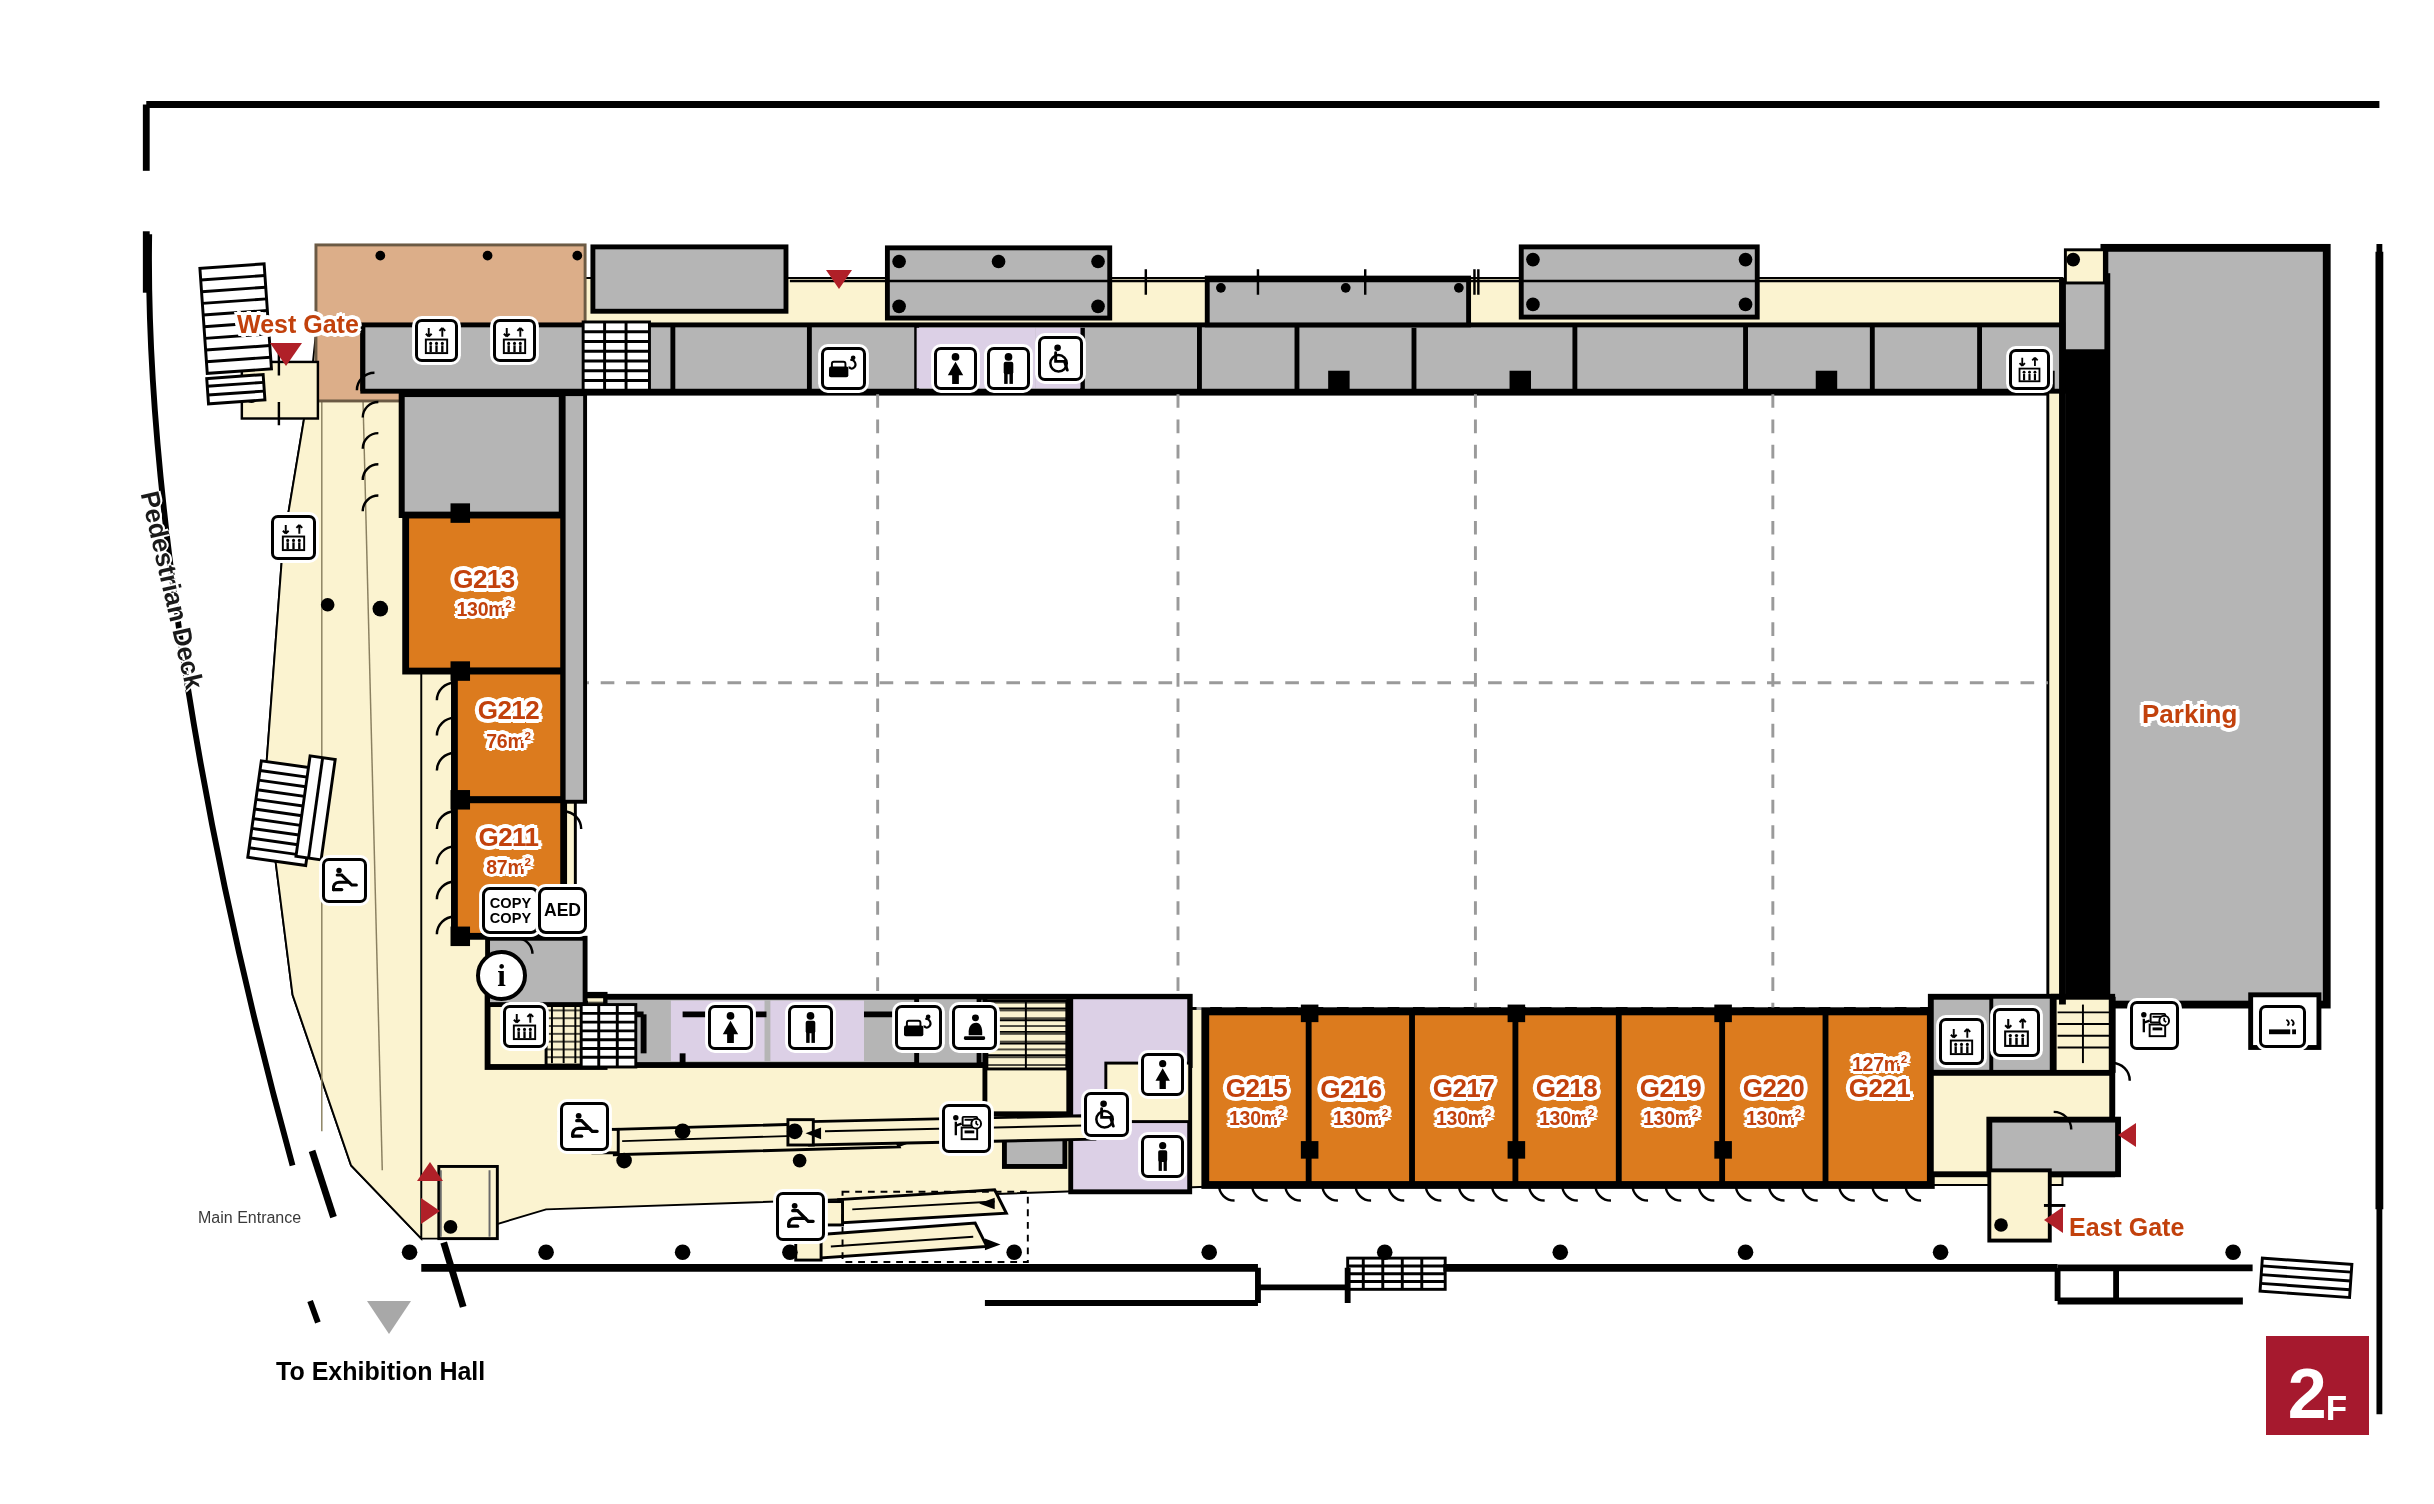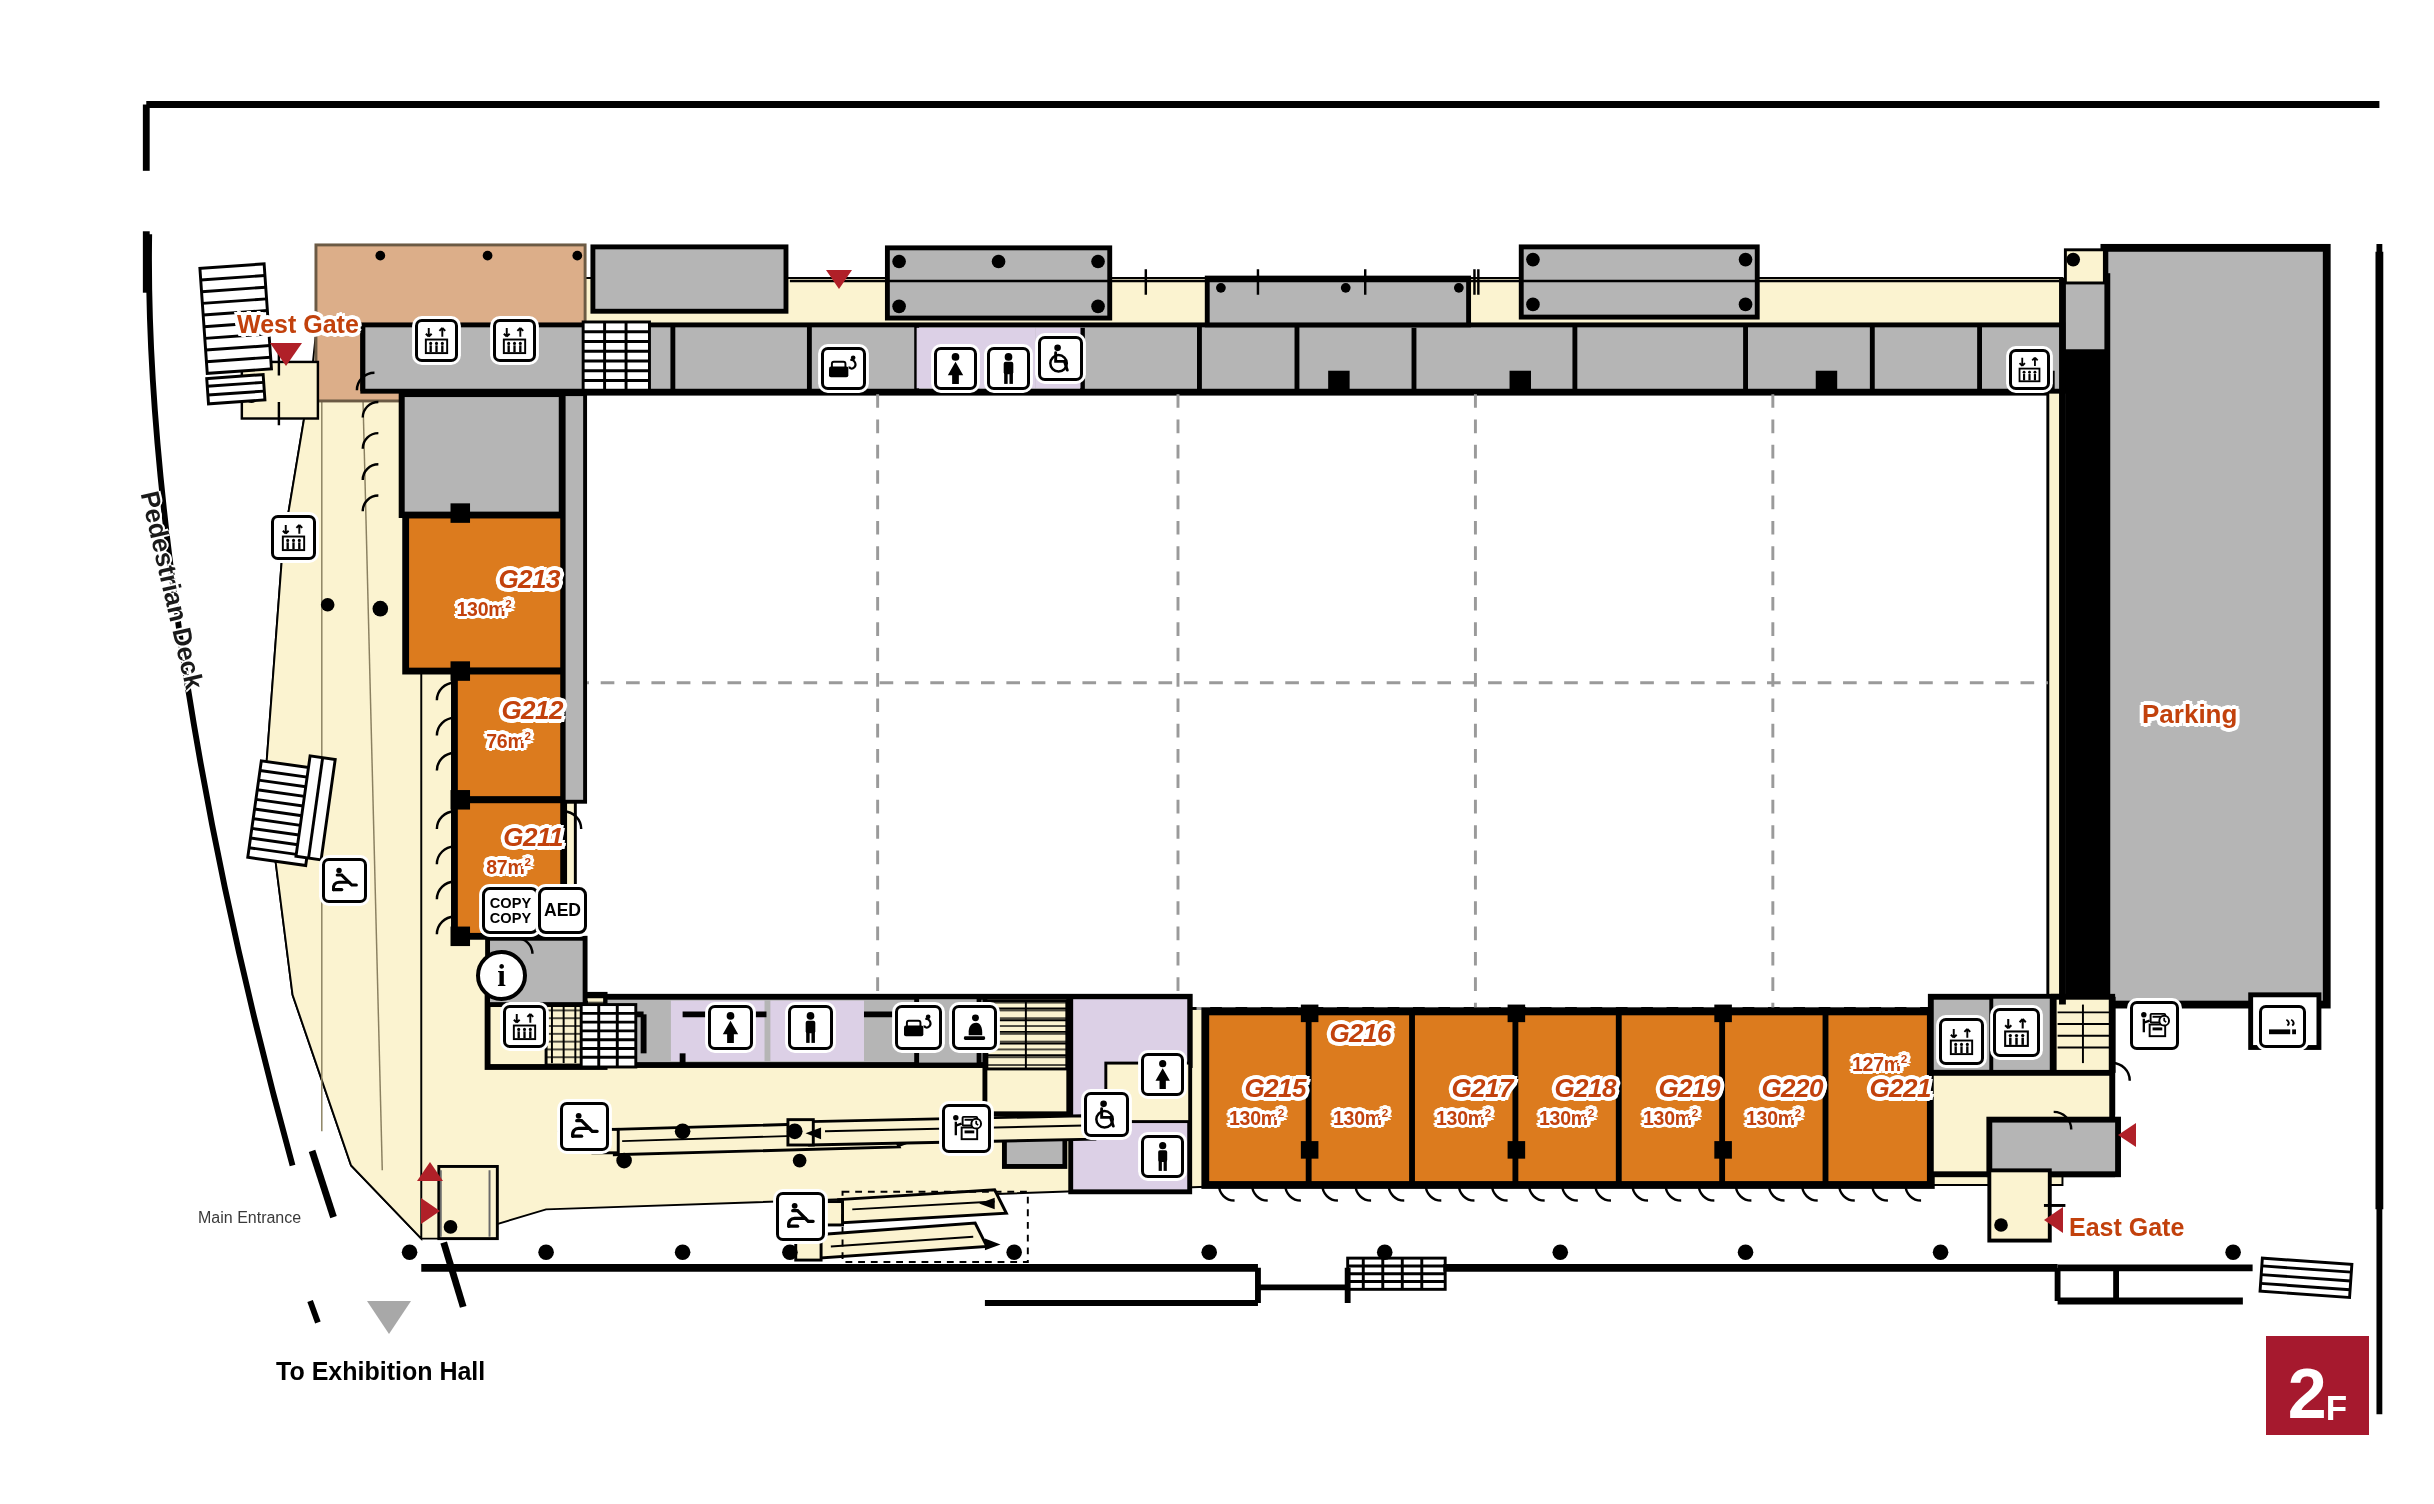--- a/index.html
+++ b/index.html
@@ -12,21 +12,21 @@
   
   .halo{
     font-weight:bold;color:#c2410c;
     -webkit-text-stroke:0px;
     text-shadow:
       2.9px 0 0 #fff, -2.9px 0 0 #fff, 0 2.9px 0 #fff, 0 -2.9px 0 #fff,
       2px 2px 0 #fff, -2px 2px 0 #fff, 2px -2px 0 #fff, -2px -2px 0 #fff,
       3.9px 0 0 #fff, -3.9px 0 0 #fff, 0 3.9px 0 #fff, 0 -3.9px 0 #fff,
       2.9px 2.9px 0 #fff, -2.9px 2.9px 0 #fff, 2.9px -2.9px 0 #fff, -2.9px -2.9px 0 #fff;
   }
-  .room-name{font-size:26px;font-weight:bold;letter-spacing:-0.5px;text-align:right;font-style:italic;}
+  .room-name{font-size:26px;font-weight:bold;letter-spacing:-0.5px;text-align:center;}
   .room-area{font-size:19.5px;font-weight:bold;text-align:center;letter-spacing:-0.3px;}
   .room-area sup{font-size:11.7px;vertical-align:super;}
 
   .gate{font-size:25px;}
   .plainlabel{font-size:16px;color:#3a3a3a;font-weight:normal;}
   .bigdark{font-size:25px;font-weight:bold;color:#000;}
   .parking-lbl{font-size:26px;margin-top:48px;}
 
   #deck{
     position:absolute;left:164px;top:488px;
@@ -496,21 +496,21 @@
 <div class="lbl halo room-name" style="left:454px;top:822px;width:109px;">G211</div>
 <div class="lbl halo room-area" style="left:454px;top:855px;width:109px;">
   <span>87m</span><sup>2</sup>
 </div>
 
 <div class="lbl halo room-name" style="left:1207px;top:1073px;width:99px;">G215</div>
 <div class="lbl halo room-area" style="left:1207px;top:1106px;width:99px;">
   <span>130m</span><sup>2</sup>
 </div>
 
-<div class="lbl halo room-name" style="left:1311px;top:1018px;width:80px;">G216</div>
+<div class="lbl halo room-name" style="left:1311px;top:1074px;width:80px;">G216</div>
 <div class="lbl halo room-area" style="left:1311px;top:1106px;width:99px;">
   <span>130m</span><sup>2</sup>
 </div>
 
 <div class="lbl halo room-name" style="left:1414px;top:1073px;width:99px;">G217</div>
 <div class="lbl halo room-area" style="left:1414px;top:1106px;width:99px;">
   <span>130m</span><sup>2</sup>
 </div>
 
 <div class="lbl halo room-name" style="left:1517px;top:1073px;width:99px;">G218</div>

